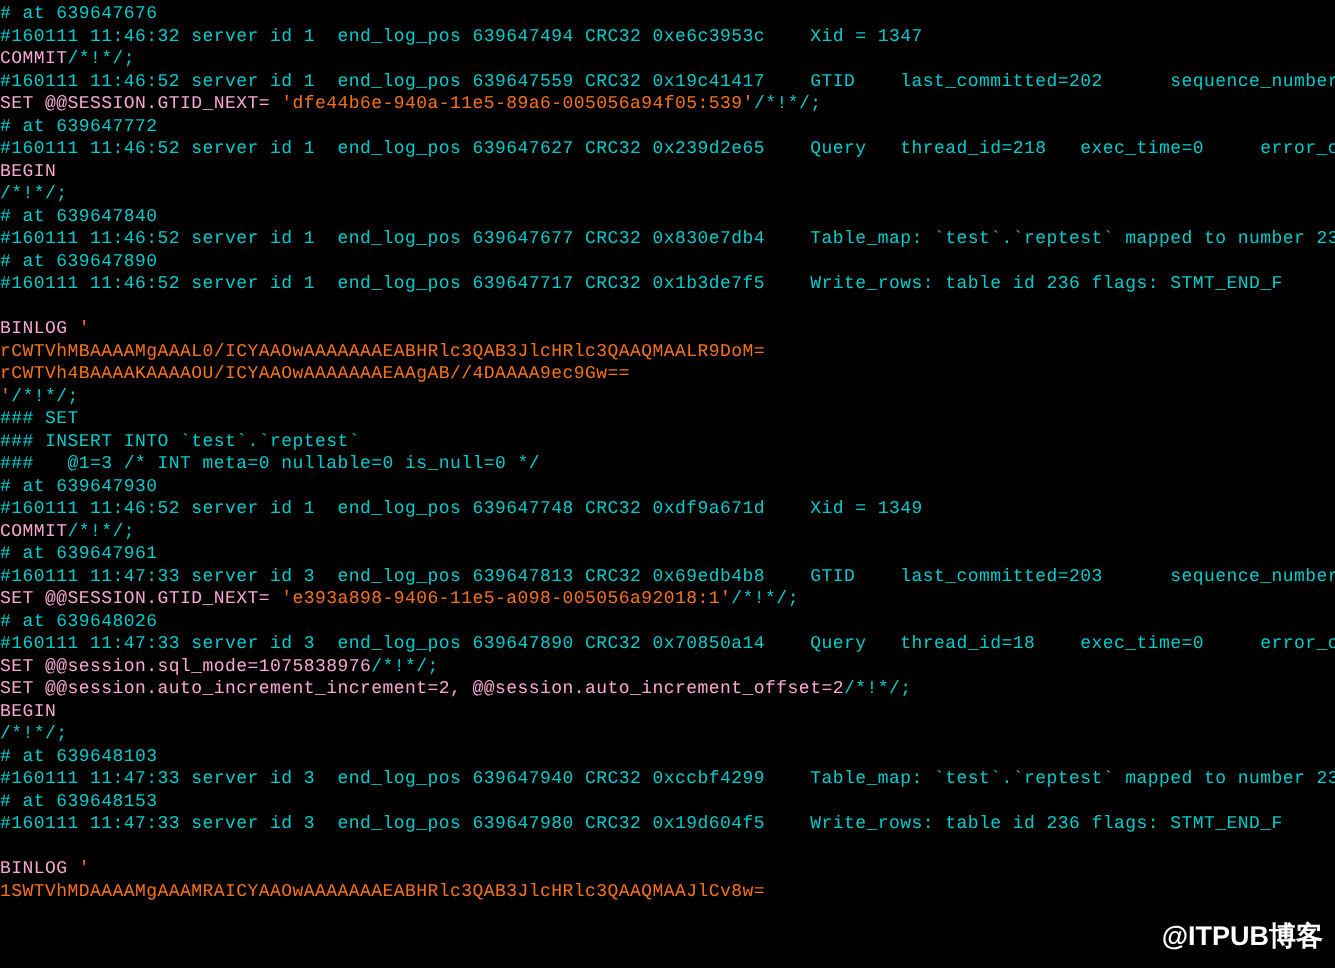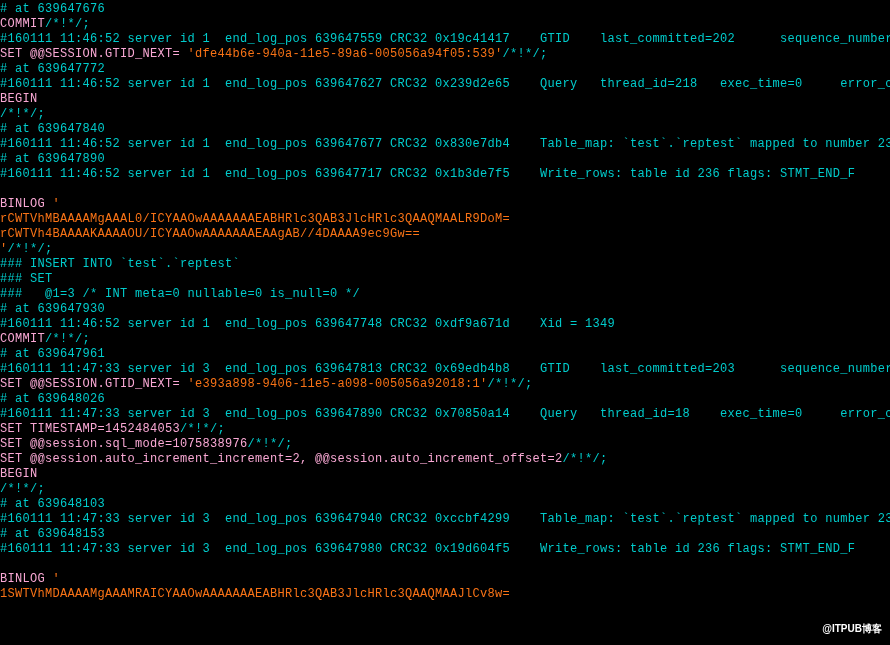--- a/index.html
+++ b/index.html
@@ -29,59 +29,59 @@
     .white {
       color: #f9a8d4;
     }
     .orange {
       color: #f97316;
     }
     .watermark {
       position: absolute;
       bottom: 10px;
       right: 8px;
-      font-size: 10px;
+      font-size: 18px;
       color: #fff;
       font-family: Arial, sans-serif;
       font-weight: bold;
     }
   </style>
 </head>
 <body>
 
 <div id="terminal">
     <div class="line"><span class="cyan"># at 639647676</span></div>
+    <div class="line"><span class="cyan">#160111 11:46:32 server id 1  end_log_pos 639647494 CRC32 0xe6c3953c    Xid = 1347</span></div>
     <div class="line"><span class="white">COMMIT</span><span class="cyan">/*!*/;</span></div>
     <div class="line"><span class="cyan">#160111 11:46:52 server id 1  end_log_pos 639647559 CRC32 0x19c41417    GTID    last_committed=202      sequence_number=203</span></div>
     <div class="line"><span class="white">SET @@SESSION.GTID_NEXT= </span><span class="orange">'dfe44b6e-940a-11e5-89a6-005056a94f05:539'</span><span class="cyan">/*!*/;</span></div>
     <div class="line"><span class="cyan"># at 639647772</span></div>
     <div class="line"><span class="cyan">#160111 11:46:52 server id 1  end_log_pos 639647627 CRC32 0x239d2e65    Query   thread_id=218   exec_time=0     error_code=0</span></div>
     <div class="line"><span class="white">BEGIN</span></div>
     <div class="line"><span class="cyan">/*!*/;</span></div>
     <div class="line"><span class="cyan"># at 639647840</span></div>
     <div class="line"><span class="cyan">#160111 11:46:52 server id 1  end_log_pos 639647677 CRC32 0x830e7db4    Table_map: `test`.`reptest` mapped to number 236</span></div>
     <div class="line"><span class="cyan"># at 639647890</span></div>
     <div class="line"><span class="cyan">#160111 11:46:52 server id 1  end_log_pos 639647717 CRC32 0x1b3de7f5    Write_rows: table id 236 flags: STMT_END_F</span></div>
     <div class="line"><span class="cyan"> </span></div>
     <div class="line"><span class="white">BINLOG </span><span class="orange">'</span></div>
     <div class="line"><span class="orange">rCWTVhMBAAAAMgAAAL0/ICYAAOwAAAAAAAEABHRlc3QAB3JlcHRlc3QAAQMAALR9DoM=</span></div>
     <div class="line"><span class="orange">rCWTVh4BAAAAKAAAAOU/ICYAAOwAAAAAAAEAAgAB//4DAAAA9ec9Gw==</span></div>
     <div class="line"><span class="orange">'</span><span class="cyan">/*!*/;</span></div>
+    <div class="line"><span class="cyan">### SET</span></div>
     <div class="line"><span class="cyan">### INSERT INTO `test`.`reptest`</span></div>
-    <div class="line"><span class="cyan">### SET</span></div>
     <div class="line"><span class="cyan">###   @1=3 /* INT meta=0 nullable=0 is_null=0 */</span></div>
     <div class="line"><span class="cyan"># at 639647930</span></div>
     <div class="line"><span class="cyan">#160111 11:46:52 server id 1  end_log_pos 639647748 CRC32 0xdf9a671d    Xid = 1349</span></div>
     <div class="line"><span class="white">COMMIT</span><span class="cyan">/*!*/;</span></div>
     <div class="line"><span class="cyan"># at 639647961</span></div>
     <div class="line"><span class="cyan">#160111 11:47:33 server id 3  end_log_pos 639647813 CRC32 0x69edb4b8    GTID    last_committed=203      sequence_number=204</span></div>
     <div class="line"><span class="white">SET @@SESSION.GTID_NEXT= </span><span class="orange">'e393a898-9406-11e5-a098-005056a92018:1'</span><span class="cyan">/*!*/;</span></div>
     <div class="line"><span class="cyan"># at 639648026</span></div>
     <div class="line"><span class="cyan">#160111 11:47:33 server id 3  end_log_pos 639647890 CRC32 0x70850a14    Query   thread_id=18    exec_time=0     error_code=0</span></div>
-    <div class="line"><span class="white">SET TIMESTAMP=1452484053</span><span class="cyan">/*!*/;</span></div>
     <div class="line"><span class="white">SET @@session.sql_mode=1075838976</span><span class="cyan">/*!*/;</span></div>
     <div class="line"><span class="white">SET @@session.auto_increment_increment=2, @@session.auto_increment_offset=2</span><span class="cyan">/*!*/;</span></div>
     <div class="line"><span class="white">BEGIN</span></div>
     <div class="line"><span class="cyan">/*!*/;</span></div>
     <div class="line"><span class="cyan"># at 639648103</span></div>
     <div class="line"><span class="cyan">#160111 11:47:33 server id 3  end_log_pos 639647940 CRC32 0xccbf4299    Table_map: `test`.`reptest` mapped to number 236</span></div>
     <div class="line"><span class="cyan"># at 639648153</span></div>
     <div class="line"><span class="cyan">#160111 11:47:33 server id 3  end_log_pos 639647980 CRC32 0x19d604f5    Write_rows: table id 236 flags: STMT_END_F</span></div>
     <div class="line"><span class="cyan"> </span></div>
     <div class="line"><span class="white">BINLOG </span><span class="orange">'</span></div>

